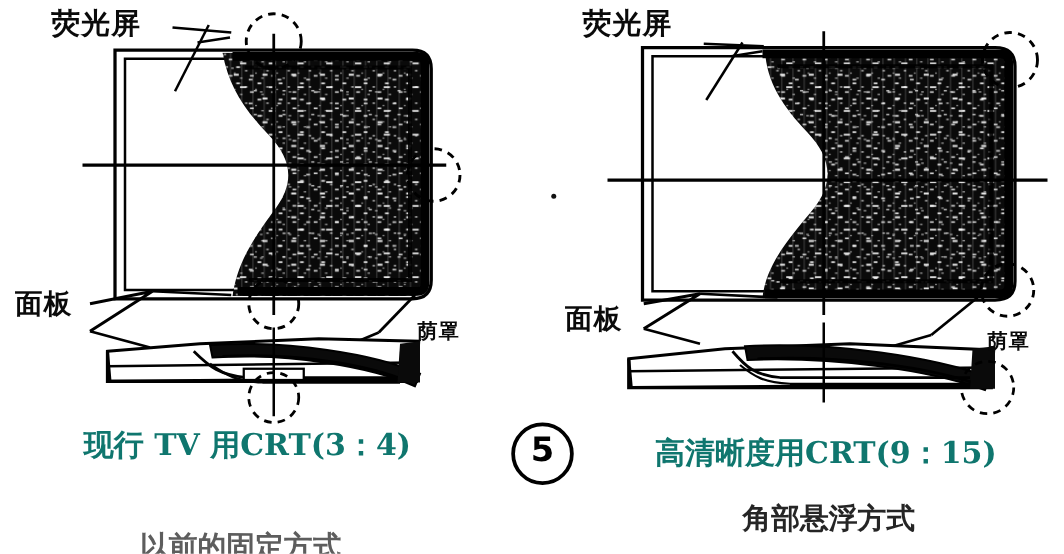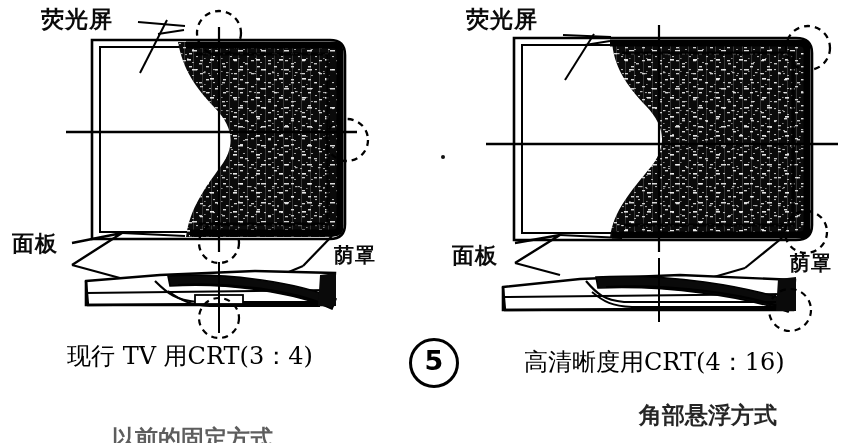--- a/index.html
+++ b/index.html
@@ -26,40 +26,40 @@
     position: absolute;
     font-family: "DejaVu Sans", "Liberation Sans", sans-serif;
     font-weight: 700;
     color: #0a0a0a;
     white-space: nowrap;
     line-height: 1;
     letter-spacing: 1px;
   }
   .lbl-screen { font-size: 23px; }
   .lbl-panel  { font-size: 22px; }
-  .lbl-mask   { font-size: 20px; }
+  .lbl-mask   { font-size: 16px; margin-top: 12px; }
   .caption {
     position: absolute;
     font-family: "DejaVu Serif", "Liberation Serif", serif;
     font-size: 24px;
-    font-weight: 400;
-    color: #000000;
+    font-weight: 700;
+    color: #0f766e;
     white-space: nowrap;
     line-height: 1;
   }
   .subcaption {
     position: absolute;
     font-family: "DejaVu Serif", "Liberation Serif", serif;
     font-size: 23px;
     font-weight: 700;
     white-space: nowrap;
     line-height: 1;
   }
   .sub-left  { color: #3a3a3a; opacity: 0.82; margin-top: 28px; }
-  .sub-right { color: #1a1a1a; opacity: 0.95; margin-left: 45px; }
+  .sub-right { color: #1a1a1a; opacity: 0.95; }
   .fignum {
     position: absolute;
     font-family: "DejaVu Sans", "Liberation Sans", sans-serif;
     font-size: 27px;
     font-weight: 700;
     color: #000;
     width: 44px;
     height: 44px;
     border: 3.5px solid #000;
     border-radius: 50%;
@@ -244,19 +244,19 @@
   <div class="caption" style="left:67px; top:344px;">现行 TV 用CRT(3：4)</div>
 
   <div class="subcaption sub-left" style="left:112px; top:398px;">以前的固定方式</div>
 
   <div class="lbl lbl-screen" style="left:466px; top:8px;">荧光屏</div>
 
   <div class="lbl lbl-panel" style="left:452px; top:245px;">面板</div>
 
   <div class="lbl lbl-mask" style="left:790px; top:253px;">荫罩</div>
 
-  <div class="caption" style="left:524px; top:350px;">高清晰度用CRT(4：16)</div>
+  <div class="caption" style="left:524px; top:350px;">高清晰度用CRT(9：15)</div>
 
   <div class="subcaption sub-right" style="left:594px; top:403px;">角部悬浮方式</div>
 
   <div class="fignum" style="left:409px; top:338px;">5</div>
 
 </div>
 
 </body></html>

